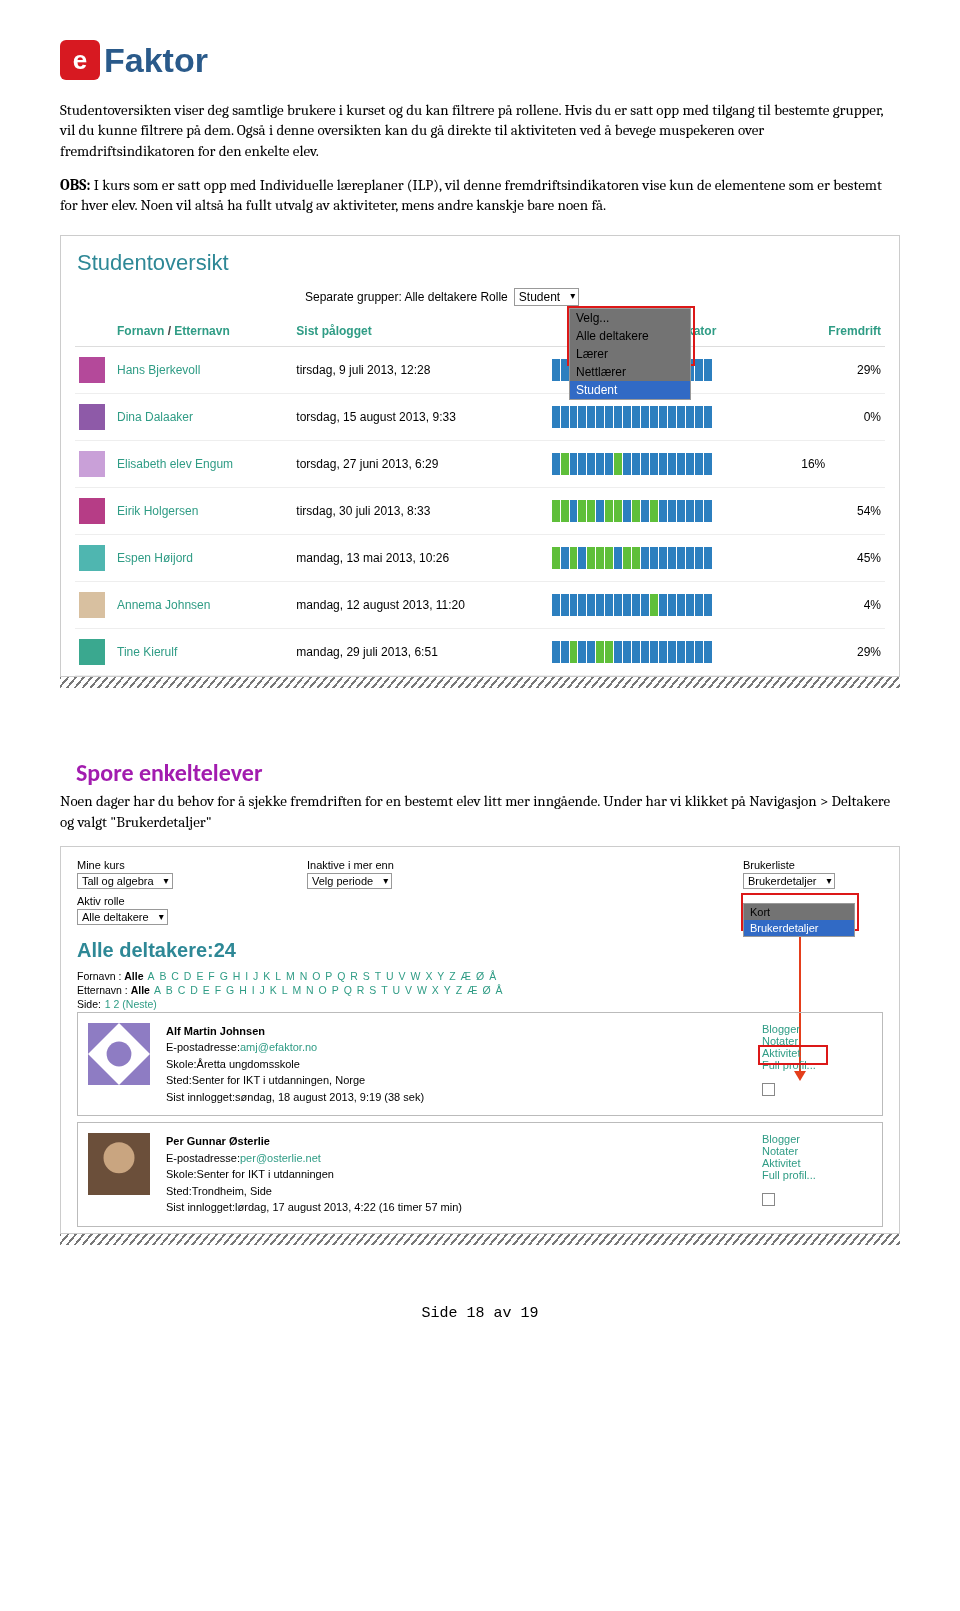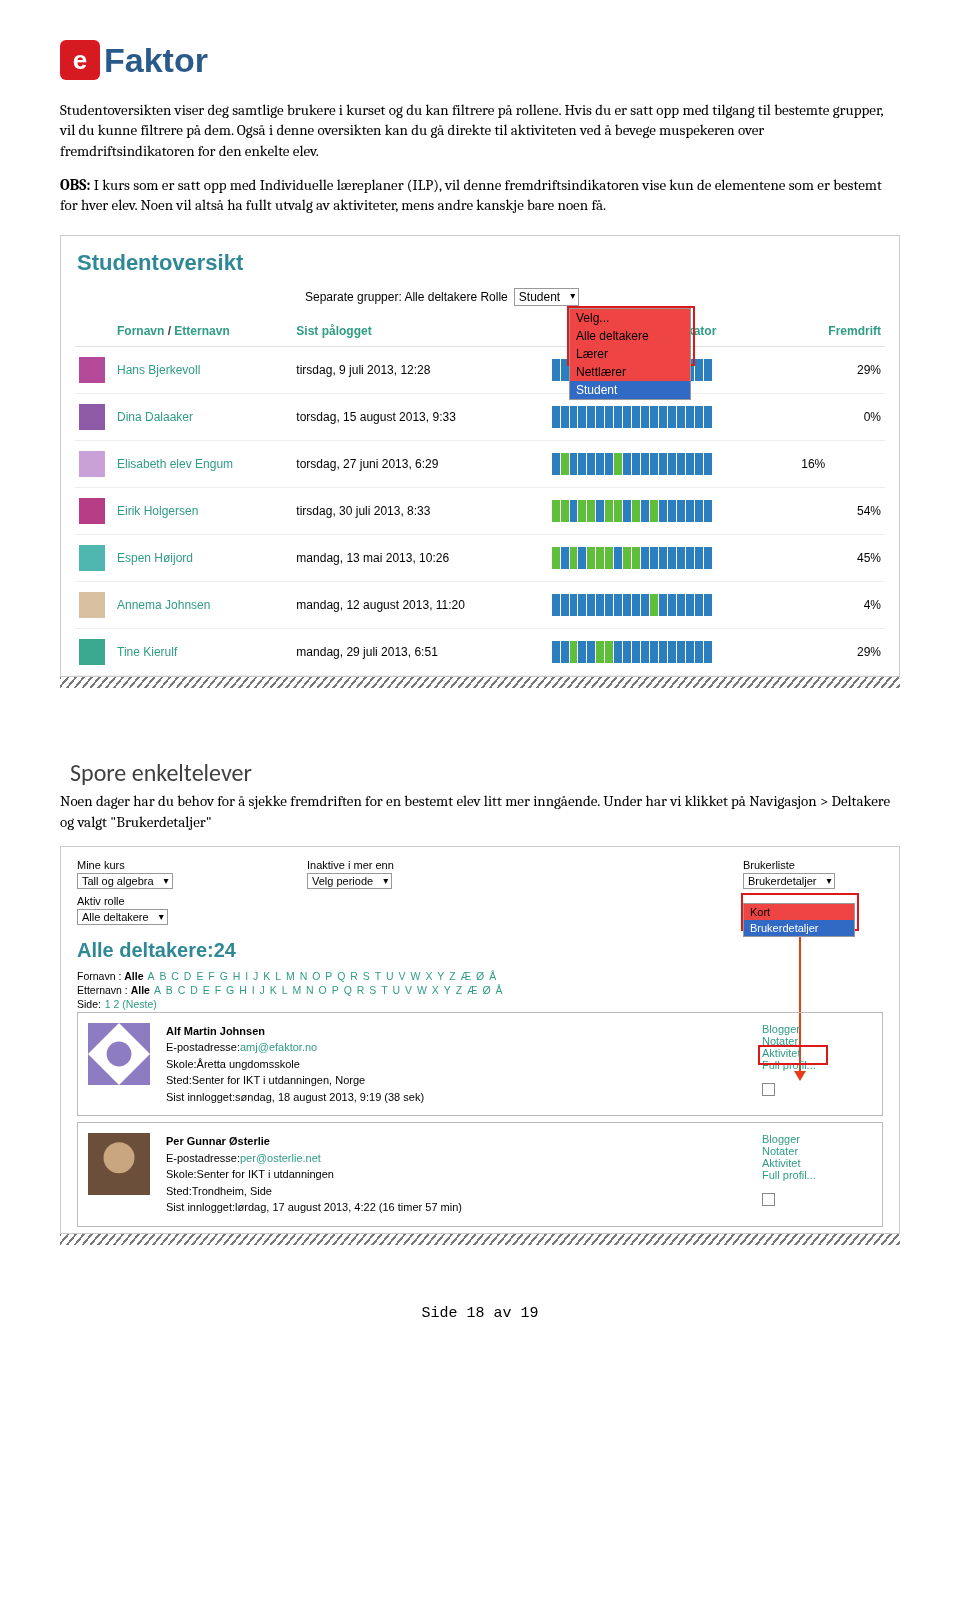--- a/index.html
+++ b/index.html
@@ -2,39 +2,39 @@
 <html><head>
 <meta charset="utf-8">
 <style>
   body { font-family: Cambria, Georgia, serif; margin:0; padding:40px 60px; font-size:15px; color:#000; background:#fff; width:960px; box-sizing:border-box;}
   .logo { display:flex; align-items:center; margin-bottom:20px;}
   .logo-box { width:40px; height:40px; background:#d71921; border-radius:6px; display:flex; align-items:center; justify-content:center; color:#fff; font-weight:bold; font-size:26px; font-family:Arial,sans-serif; margin-right:4px;}
   .logo-text { font-family: Arial, sans-serif; font-size:34px; font-weight:bold; color:#2a5a8a;}
   p { line-height:1.35; margin:14px 0;}
   .bold { font-weight:bold;}
   .screenshot { border:1px solid #ccc; background:#fff; font-family:"Segoe UI",Arial,sans-serif; font-size:12px; position:relative; margin-top:20px; padding:10px 14px 0 14px;}
-  .shot-title { color:#2e8896; font-weight:bold; font-size:22px; font-family:Arial,sans-serif; margin:4px 0 12px 2px;}
+  .shot-title { color:#2e8896; font-weight:normal; font-size:22px; font-family:Arial,sans-serif; margin:4px 0 12px 2px;}
   .sep-row { text-align:left; margin-left:230px; display:flex; align-items:center; gap:6px; position:relative;}
   .select { border:1px solid #999; background:#fff; padding:1px 18px 1px 4px; position:relative; display:inline-block;}
   .select::after { content:"▾"; position:absolute; right:3px; top:1px; font-size:10px;}
-  .dropdown { position:absolute; border:1px solid #999; background:#ef4444; width:120px; z-index:10;}
+  .dropdown { position:absolute; border:1px solid #999; background:#737373; width:120px; z-index:10;}
   .dropdown div { padding:2px 6px;}
   .dropdown .hl { background:#316ac5; color:#fff;}
   .redbox { border:2px solid #dc1818; position:absolute;}
   .table { width:100%; border-collapse:collapse; margin-top:10px;}
   .table th { text-align:left; color:#2f9c85; font-weight:bold; padding:8px 4px; border-bottom:1px solid #ddd;}
   .table td { padding:10px 4px; border-bottom:1px solid #eee; vertical-align:middle;}
   .linkname { color:#2f9c85;}
   .avatar { width:26px; height:26px; display:inline-block; vertical-align:middle;}
   .progressbar { display:flex; height:22px; width:160px; gap:1px;}
   .seg { flex:1;}
   .b { background:#2c7fbf;}
   .g { background:#5fbf3a;}
   .torn { height:12px; background:repeating-linear-gradient(130deg,#777,#777 2px,transparent 2px,transparent 6px); margin-top:-1px;}
-  h2.section { color:#404040; font-family:Calibri,Arial,sans-serif; font-size:24px; margin:70px 0 4px 10px; font-weight:normal;}
+  h2.section { color:#a21caf; font-family:Calibri,Arial,sans-serif; font-size:24px; margin:70px 0 4px 16px; font-weight:bold;}
   .screenshot2 { border:1px solid #ccc; padding:12px 16px 0 16px; font-family:"Segoe UI",Arial,sans-serif; font-size:11px; margin-top:12px; position:relative;}
   .filter-row { display:flex; gap:60px; margin-bottom:2px;}
   .filter-col label { display:block; font-size:11px; margin-bottom:2px;}
   .s2-title { color:#2e8896; font-weight:bold; font-size:20px; margin:14px 0 8px 0;}
   .alpha { font-size:10.5px; margin:2px 0;}
   .alpha a { color:#2f9c85; text-decoration:none; margin:0 1px;}
   .userbox { border:1px solid #bbb; display:flex; padding:10px; gap:16px; margin-bottom:6px; position:relative;}
   .userbox .av { width:62px; height:62px;}
   .userbox .info { flex:1; line-height:1.5;}
   .userbox .links { width:110px; text-align:left;}

